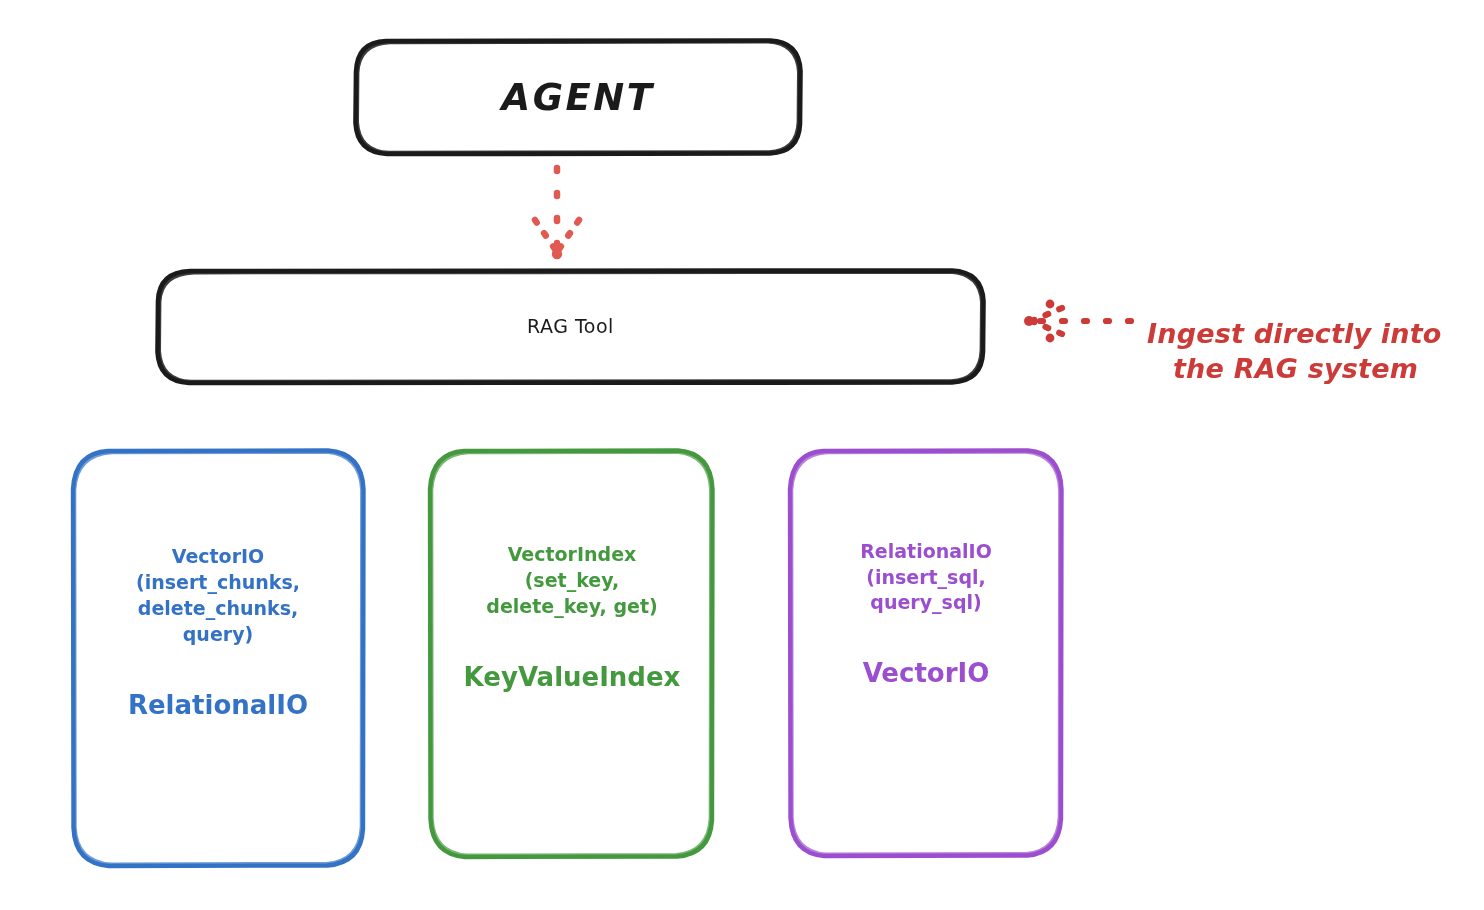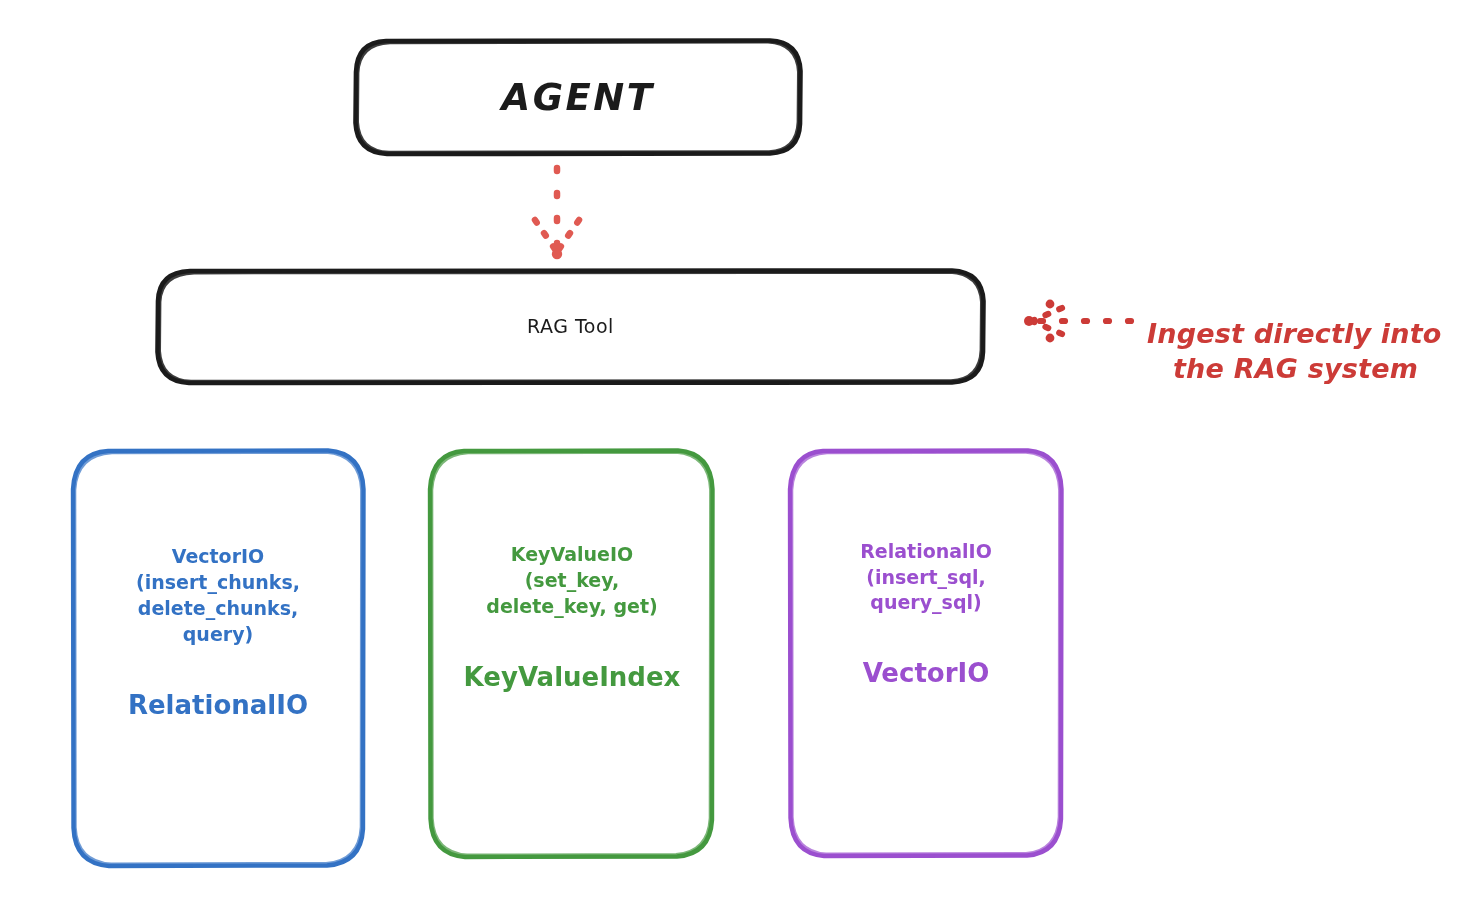--- a/index.html
+++ b/index.html
@@ -180,21 +180,21 @@
 
   <div class="node io-node" id="vector-node">
     <div class="io-api">VectorIO
 (insert_chunks,
 delete_chunks,
 query)</div>
     <div class="io-index">RelationalIO</div>
   </div>
 
   <div class="node io-node" id="keyvalue-node">
-    <div class="io-api">KeyValueIO
+    <div class="io-api">VectorIndex
 (set_key,
 delete_key, get)</div>
     <div class="io-index">KeyValueIndex</div>
   </div>
 
   <div class="node io-node" id="relational-node">
     <div class="io-api">RelationalIO
 (insert_sql,
 query_sql)</div>
     <div class="io-index">VectorIO</div>

